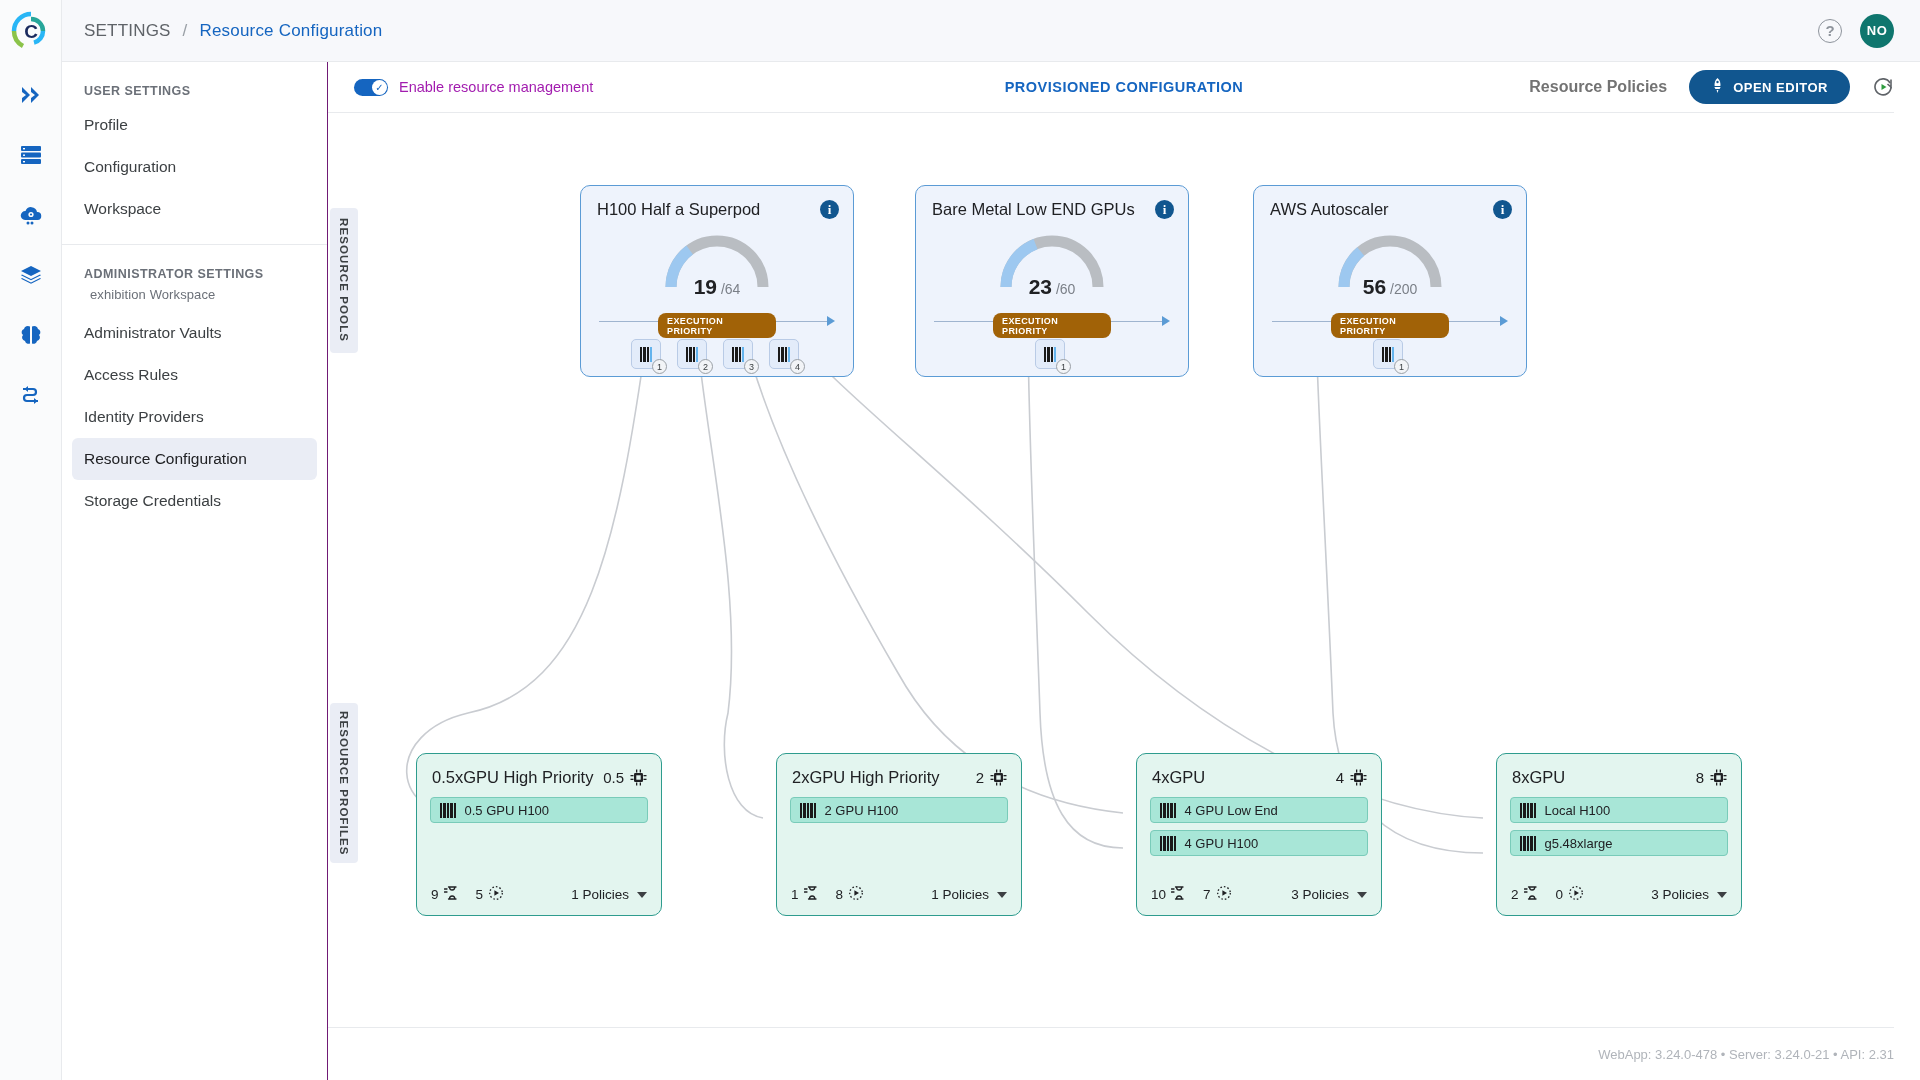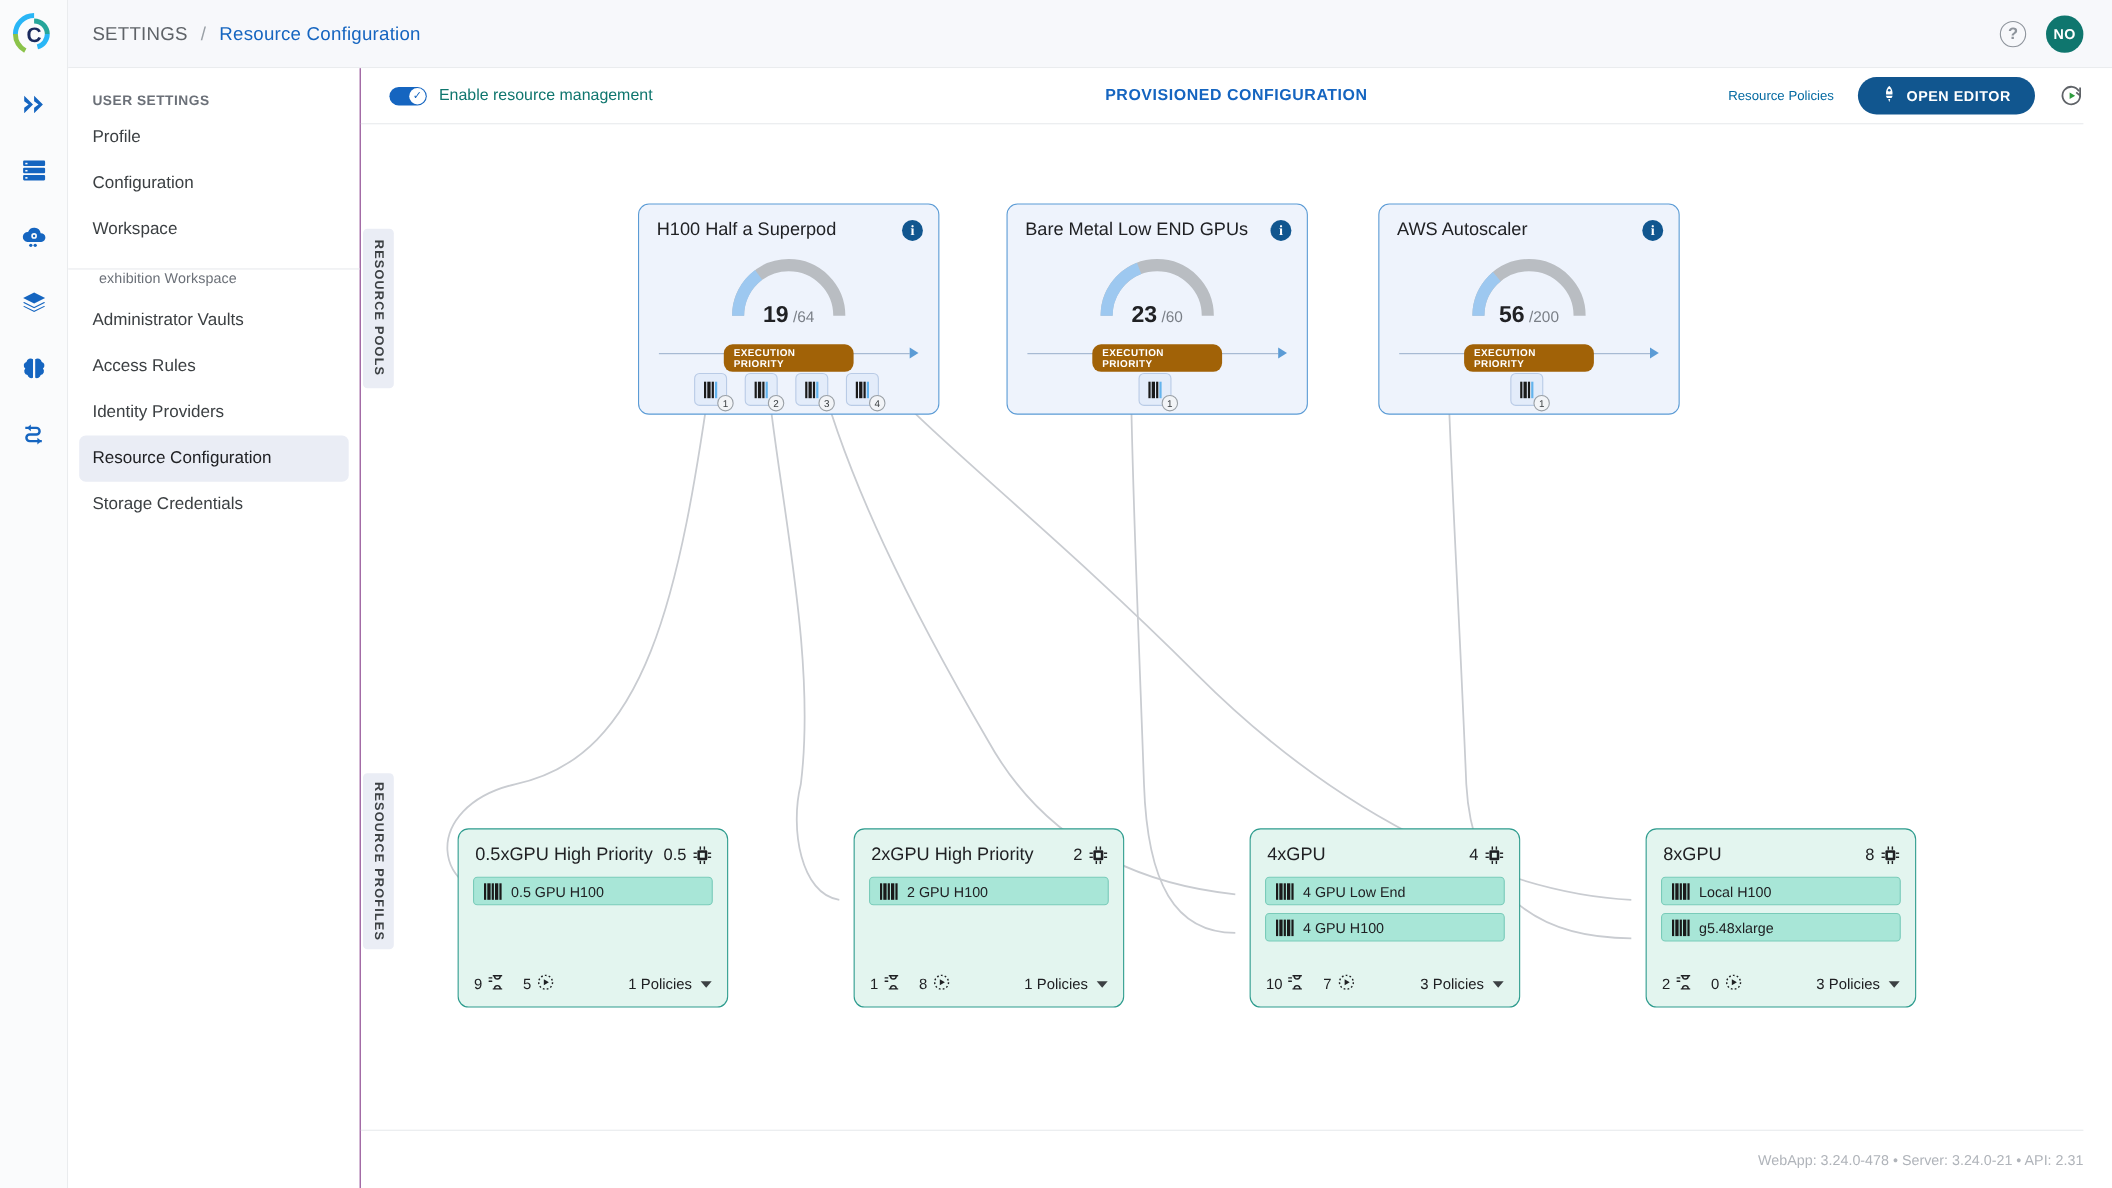--- a/index.html
+++ b/index.html
@@ -85,30 +85,30 @@
   .toggle {
     width: 34px; height: 17px; border-radius: 9px; background: #1565c0;
     position: relative; cursor: pointer; flex: none;
   }
   .toggle .knob {
     position: absolute; right: 1px; top: 1px;
     width: 15px; height: 15px; border-radius: 50%; background: #fff;
     display: flex; align-items: center; justify-content: center;
     font-size: 10px; color: #1565c0;
   }
-  .toggle-label { font-size: 14.5px; color: #0f766e; }
+  .toggle-label { font-size: 14.5px; color: #a21caf; }
   .prov-title {
     position: absolute; left: 0; right: 0; text-align: center;
     font-size: 14.5px; color: #1565c0; font-weight: bold; letter-spacing: .5px;
     pointer-events: none;
   }
   .toolbar-right {
     margin-left: auto; display: flex; align-items: center; gap: 22px; z-index: 2;
   }
-  .link-policies { font-size: 12px; color: #0369a1; font-weight: normal; cursor: pointer; }
+  .link-policies { font-size: 16px; color: #737373; font-weight: bold; cursor: pointer; }
   .btn-editor {
     background: #11568f; color: #fff; border: none; border-radius: 20px;
     height: 34px; padding: 0 22px; font-size: 13px; font-weight: bold;
     letter-spacing: .5px; display: flex; align-items: center; gap: 9px;
     cursor: pointer; font-family: inherit;
   }
   .refresh-icon { color: #5f6368; width: 22px; height: 22px; cursor: pointer; }
 
   
   .canvas {
@@ -316,20 +316,21 @@
           <span>Profile</span>
         </div>
         <div class="nav-item">
           <span>Configuration</span>
         </div>
         <div class="nav-item">
           <span>Workspace</span>
         </div>
       </div>
     <div class="nav-divider"></div>
+    <div class="nav-group-title">ADMINISTRATOR SETTINGS</div>
     <div class="nav-sub">exhibition Workspace</div>
     <div id="admin-nav">
         <div class="nav-item">
           <span>Administrator Vaults</span>
         </div>
         <div class="nav-item">
           <span>Access Rules</span>
         </div>
         <div class="nav-item">
           <span>Identity Providers</span>

